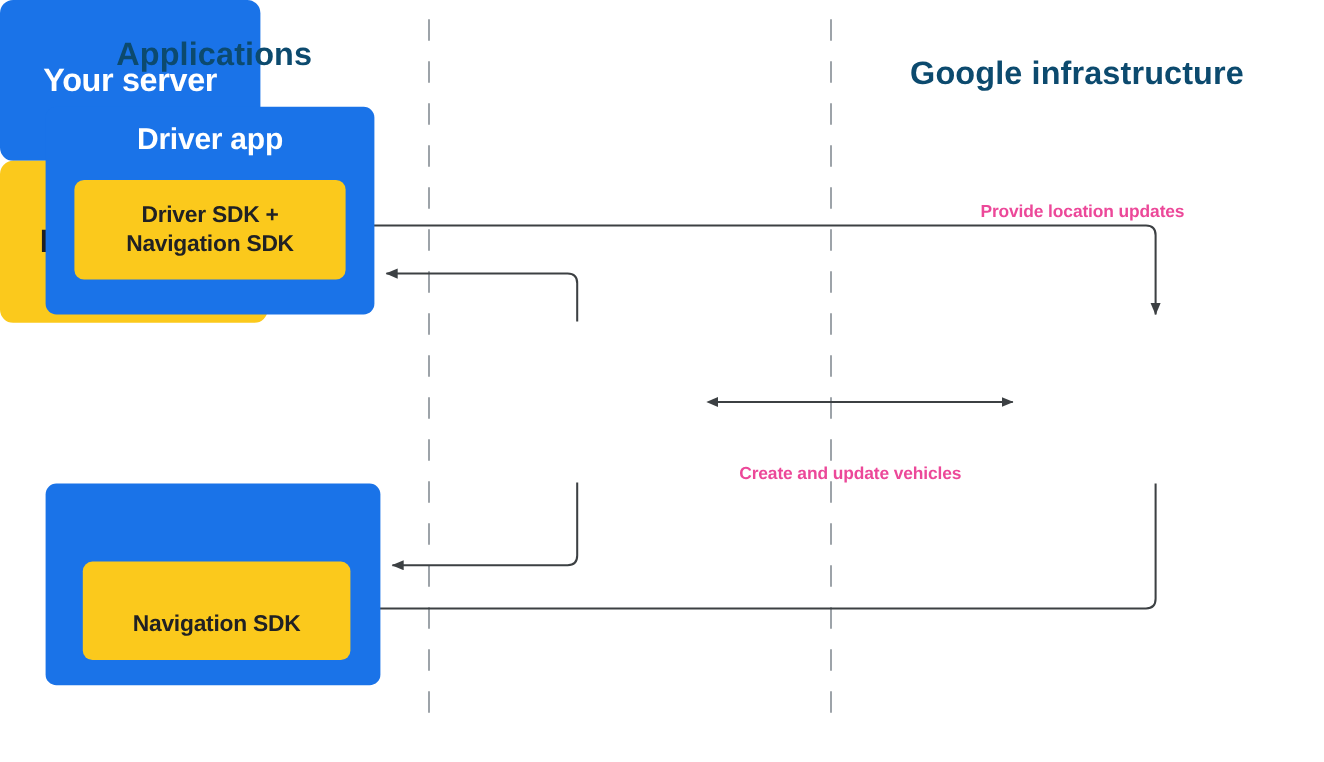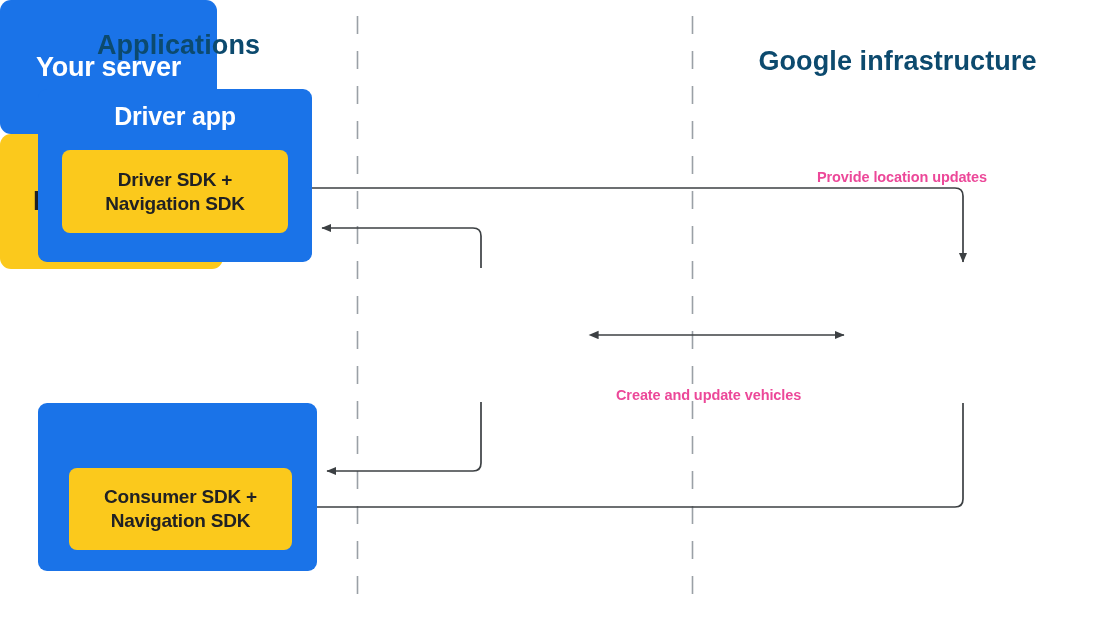--- a/index.html
+++ b/index.html
@@ -183,21 +183,21 @@
       <span>
         <span>Driver SDK +</span><br>
         <span>Navigation SDK</span>
       </span>
     </div>
   </div>
 
   <div class="node app" id="node-consumer-app">
     <div class="sdk-box" id="sdk-consumer">
       <span>
-        <span>Consumer SDK +</span><br>
+        <br>
         <span>Navigation SDK</span>
       </span>
     </div>
   </div>
 
   <div id="node-your-server">
     <div class="node-label">Your server</div>
   </div>
 
   <div id="node-fleet-engine">

